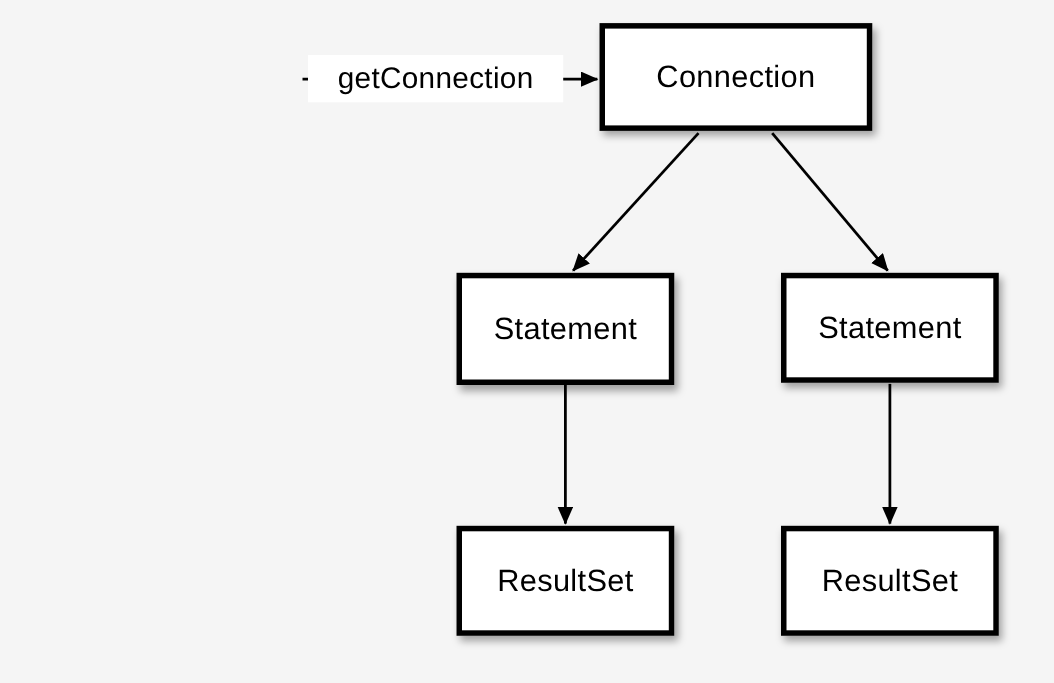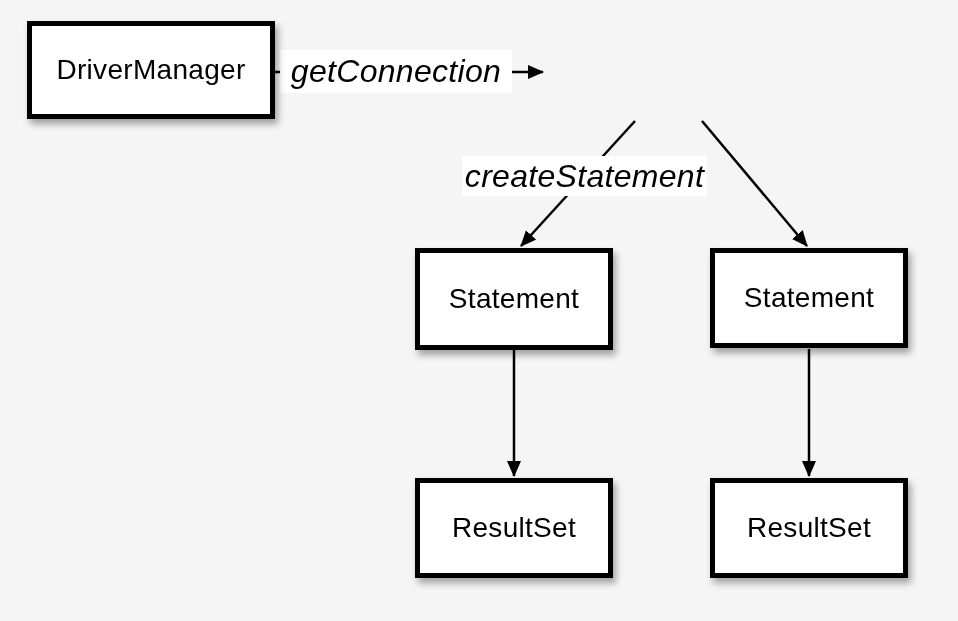--- a/index.html
+++ b/index.html
@@ -40,22 +40,21 @@
     letter-spacing:0.3px;
     color:var(--text);
   }
   .edge-label{
     position:absolute;
     box-sizing:border-box;
     background:var(--label-bg);
     display:flex;
     align-items:center;
     justify-content:center;
-    font-size:32px;
-    font-style:italic;
+    font-size:27px;
     letter-spacing:0.3px;
     color:var(--text);
   }
   line{
     stroke:var(--node-border);
     stroke-width:2.5;
   }
 </style>
 </head>
 <body>
@@ -69,21 +68,20 @@
       </marker>
     </defs>
     <line x1="275" y1="72" x2="543" y2="72" marker-end="url(#arrowhead)"></line>
     <line x1="635" y1="121" x2="521" y2="246" marker-end="url(#arrowhead)"></line>
     <line x1="702" y1="121" x2="807" y2="246" marker-end="url(#arrowhead)"></line>
     <line x1="514" y1="350" x2="514" y2="476" marker-end="url(#arrowhead)"></line>
     <line x1="809" y1="349" x2="809" y2="476" marker-end="url(#arrowhead)"></line>
   </svg>
 
   <div class="edge-label" style="left:280px;top:50px;width:232px;height:43px;">getConnection</div>
-  <div class="edge-label" style="left:462px;top:156px;width:245px;height:40px;">createStatement</div>
 
-  <div class="node" style="left:27px;top:21px;width:248px;height:98px;">DriverManager</div>
+  <div class="node" style="left:545px;top:21px;width:248px;height:98px;">Connection</div>
   <div class="node" style="left:415px;top:248px;width:198px;height:102px;">Statement</div>
   <div class="node" style="left:710px;top:248px;width:198px;height:100px;">Statement</div>
   <div class="node" style="left:415px;top:478px;width:198px;height:100px;">ResultSet</div>
   <div class="node" style="left:710px;top:478px;width:198px;height:100px;">ResultSet</div>
 
 </div>
 
 </body></html>

